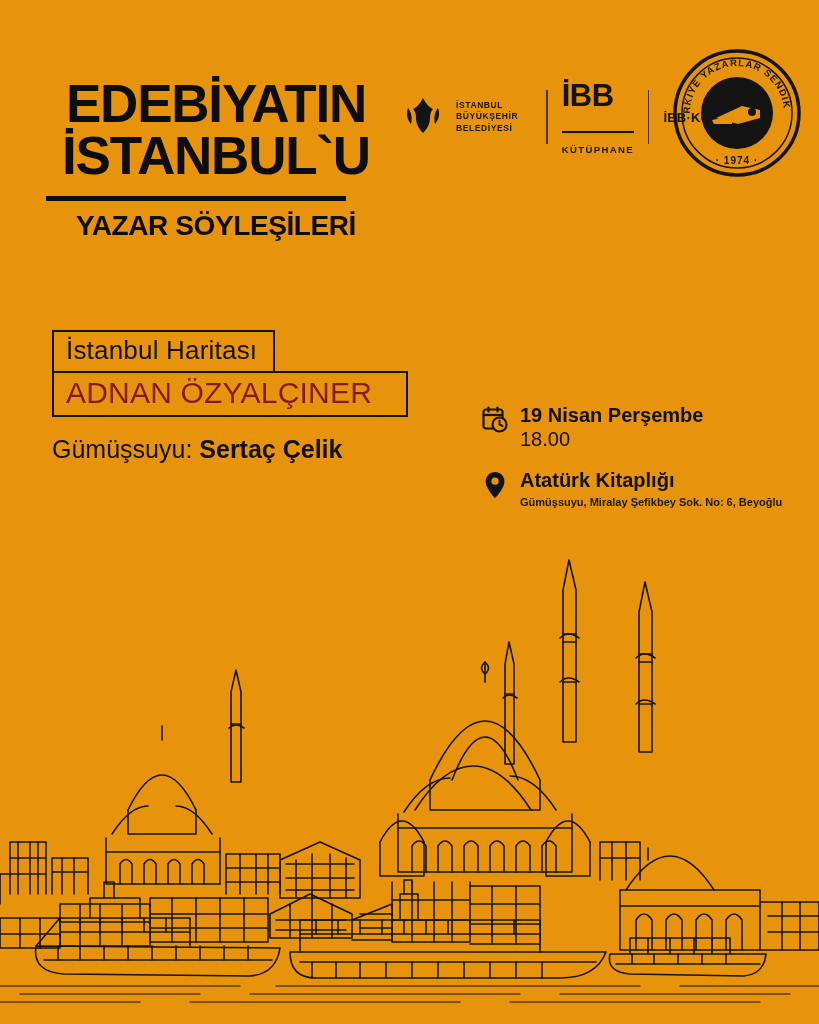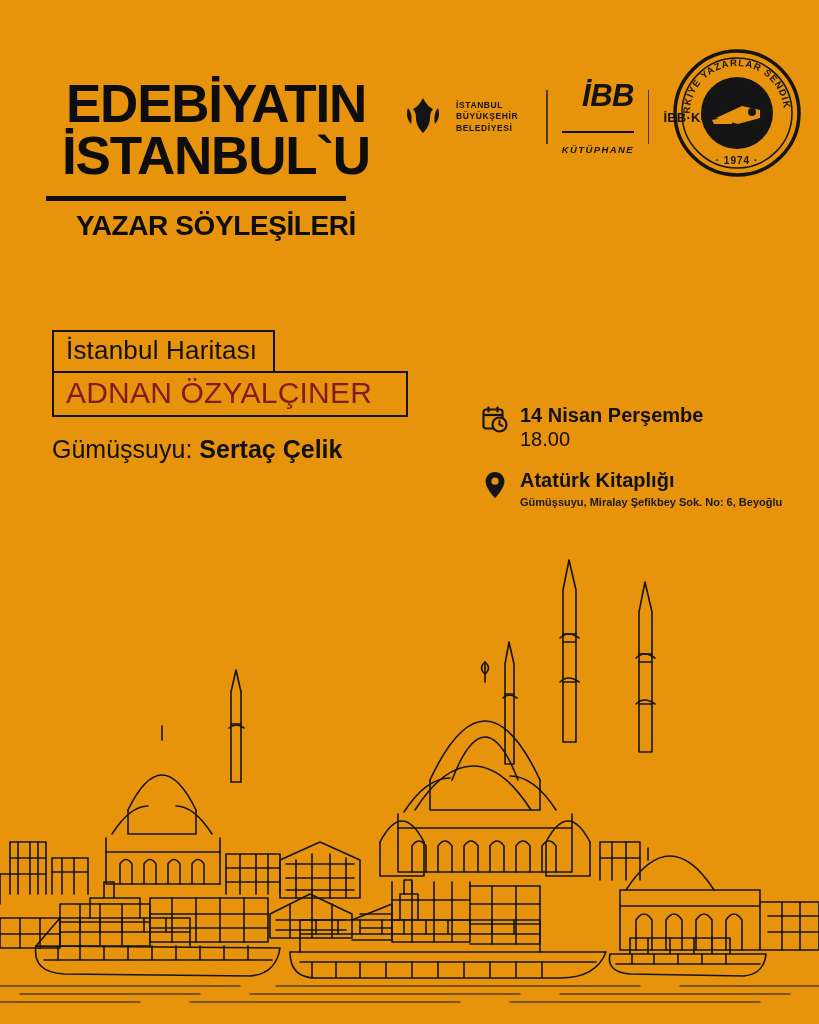--- a/index.html
+++ b/index.html
@@ -57,23 +57,22 @@
     text-transform: uppercase;
   }
   .divider-v {
     width: 1.5px;
     height: 54px;
     background: #1a1a1a;
     opacity: 0.75;
     margin: 0 14px;
   }
   .kutuphane {
-    text-align: right;
+    text-align: left;
     line-height: 1;
-    font-style: italic;
   }
   .kutuphane .big {
     font-size: 31px;
     font-weight: bold;
     letter-spacing: -0.5px;
     color: #141414;
   }
   .kutuphane .sub {
     font-size: 9.5px;
     font-weight: bold;
@@ -309,21 +308,21 @@
         <svg width="26" height="28" viewBox="0 0 26 28">
           <rect x="1.5" y="3.5" width="19" height="19" rx="2.5" fill="none" stroke="#141414" stroke-width="2.2"></rect>
           <line x1="1.5" y1="9" x2="20.5" y2="9" stroke="#141414" stroke-width="2.2"></line>
           <line x1="6.5" y1="1.5" x2="6.5" y2="5.5" stroke="#141414" stroke-width="2.2" stroke-linecap="round"></line>
           <line x1="15.5" y1="1.5" x2="15.5" y2="5.5" stroke="#141414" stroke-width="2.2" stroke-linecap="round"></line>
           <circle cx="17.5" cy="18.5" r="7" fill="#E8930C" stroke="#141414" stroke-width="2.2"></circle>
           <path d="M17.5 14.5 L17.5 18.5 L20.5 20" fill="none" stroke="#141414" stroke-width="2" stroke-linecap="round"></path>
         </svg>
       </span>
       <span class="detail-text">
-        <span class="line1">14 Nisan Perşembe</span>
+        <span class="line1">19 Nisan Perşembe</span>
         <div class="line2">18.00</div>
       </span>
     </div>
 
     <div class="detail-row">
       <span class="detail-icon">
         <svg width="22" height="28" viewBox="0 0 22 28">
           <path d="M11 1 C5.8 1 1.6 5.2 1.6 10.4 C1.6 17.4 11 27 11 27 C11 27 20.4 17.4 20.4 10.4 C20.4 5.2 16.2 1 11 1 Z" fill="#141414"></path>
           <circle cx="11" cy="10.2" r="3.6" fill="#E8930C"></circle>
         </svg>

